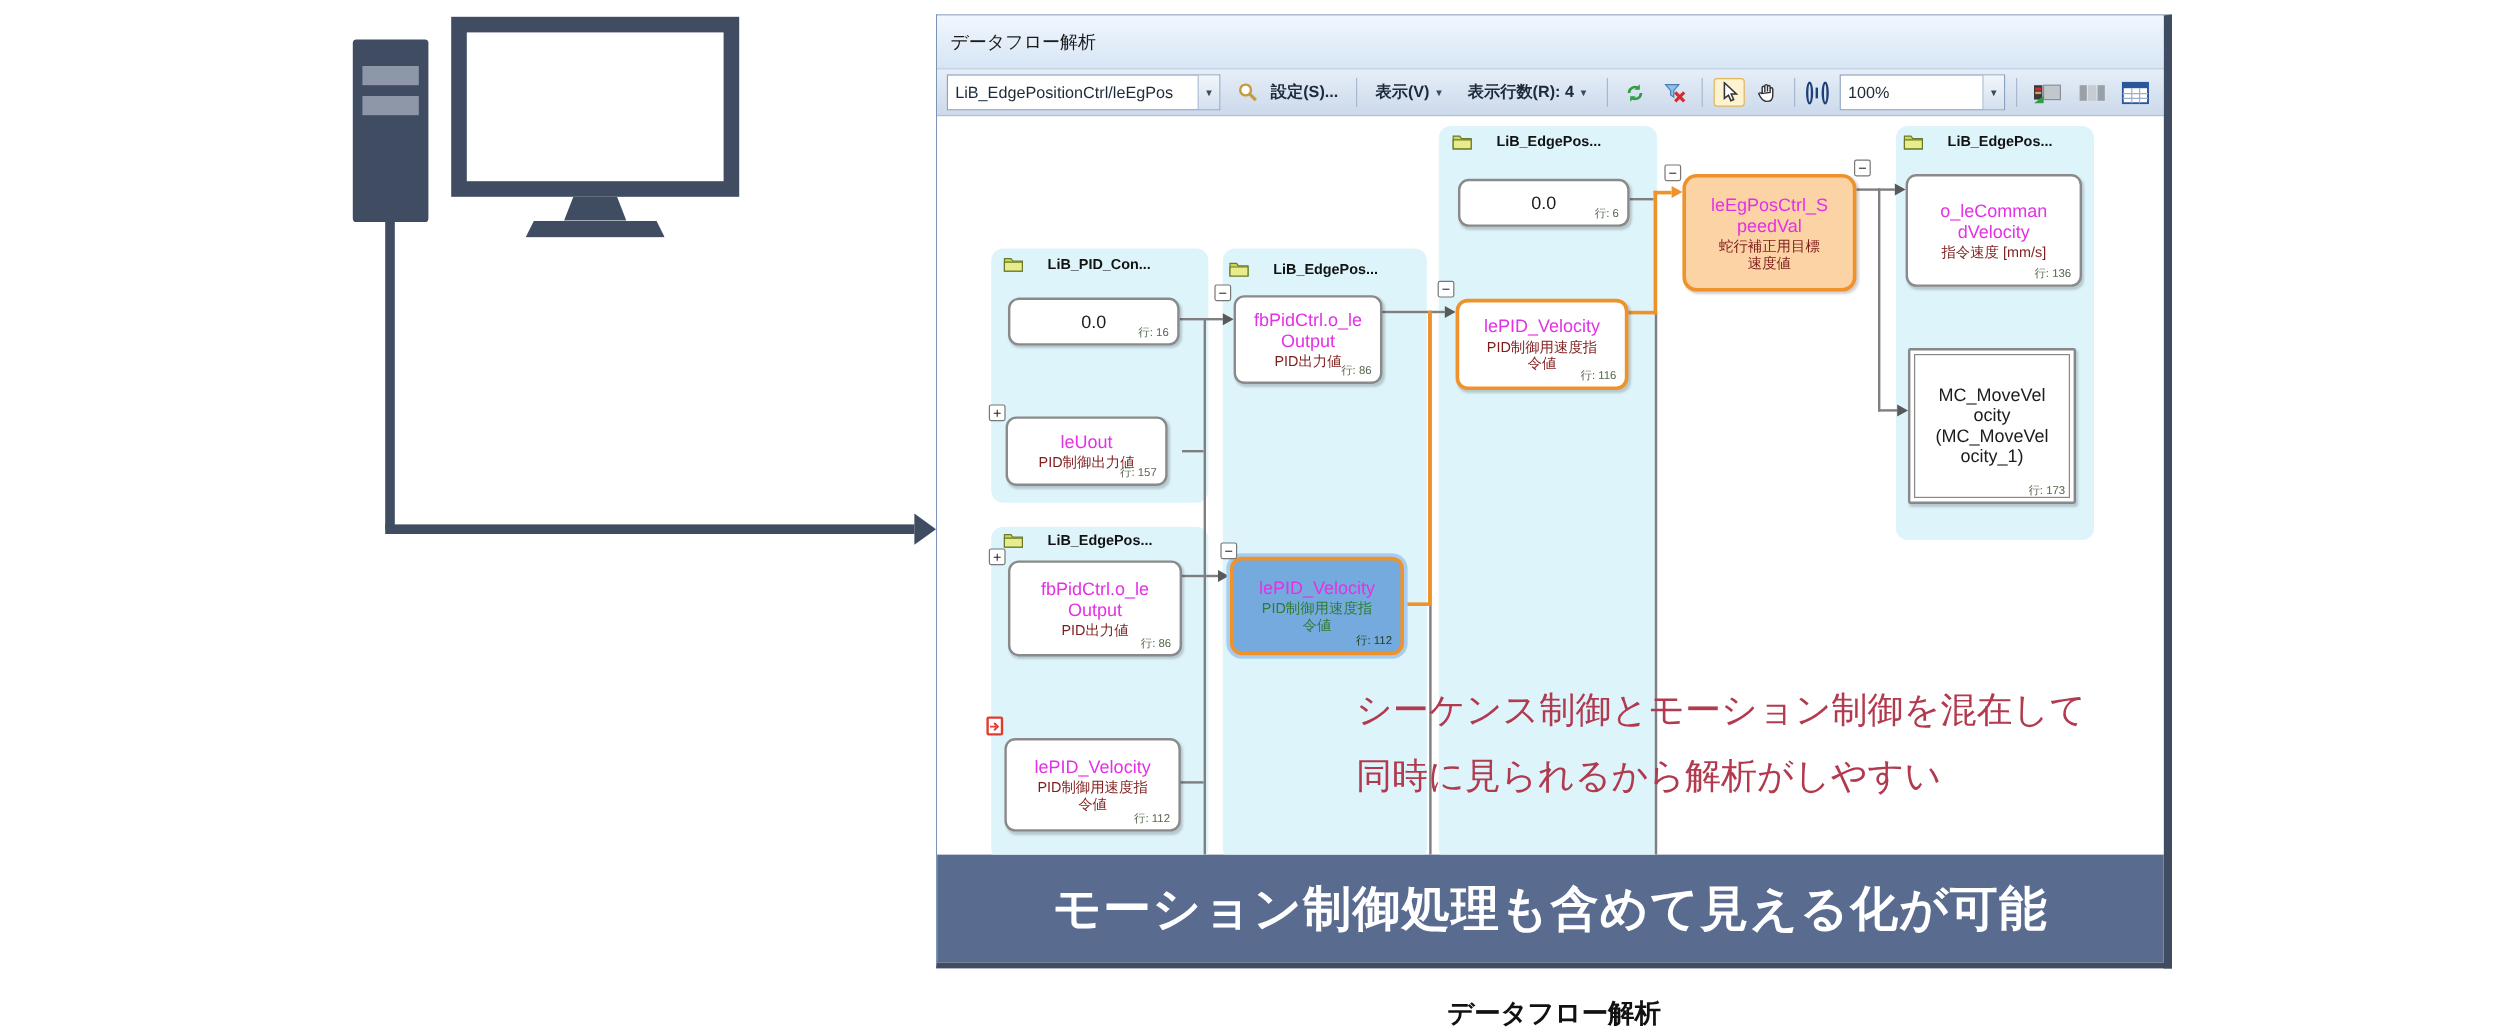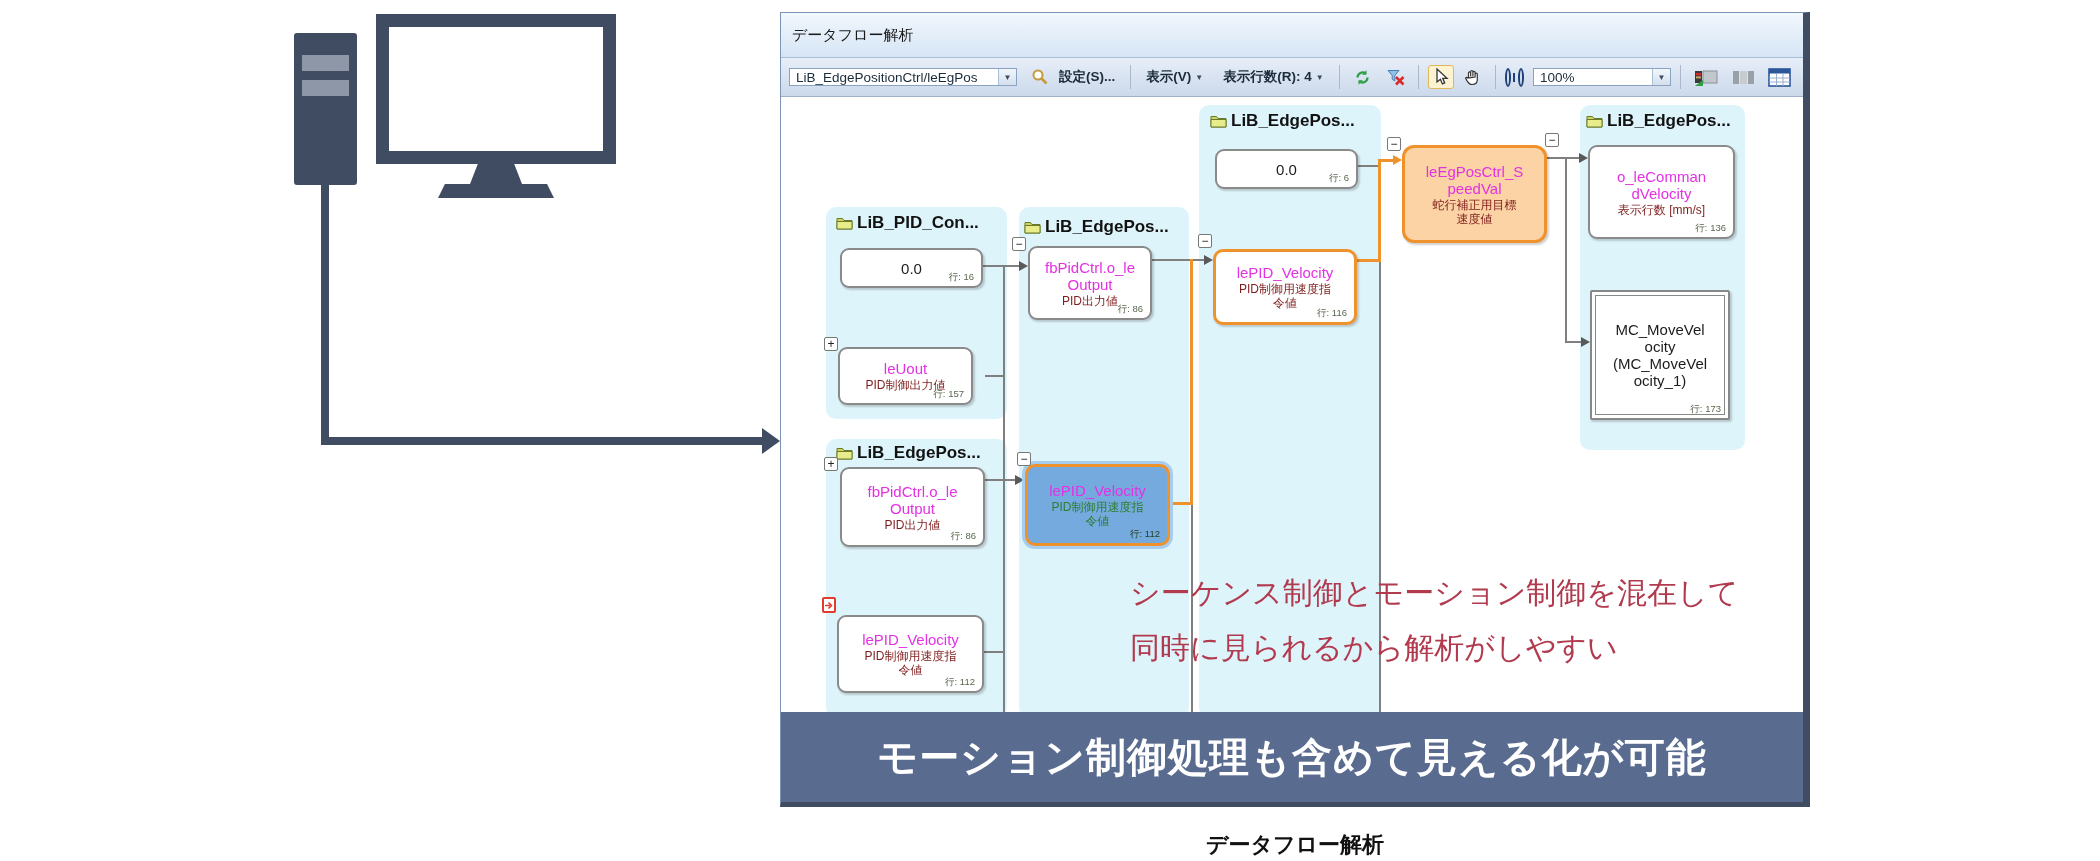--- a/index.html
+++ b/index.html
@@ -24,42 +24,42 @@
   .win{position:absolute;left:780px;top:12px;width:1030px;height:795px;box-sizing:border-box;
        border:1px solid #7b94b5;border-right:7px solid #3f4c61;border-bottom:5px solid #3f4c61;
        display:flex;flex-direction:column;background:#fff;}
   .titlebar{height:44px;flex:0 0 auto;background:linear-gradient(#f1f7fd,#d6e5f5);
             border-bottom:1px solid #aabfd6;display:flex;align-items:center;padding-left:11px;
             font-size:15px;color:#1a1a1a;}
   .toolbar{height:38px;flex:0 0 auto;background:linear-gradient(#e6eef8,#ccd9eb);
            border-bottom:1px solid #9fb2c9;display:flex;align-items:center;padding:0 8px;
            font-size:13.5px;color:#1c2b3a;white-space:nowrap;}
   .tsep{width:1px;height:24px;background:#a9b8cc;margin:0 9px;flex:0 0 auto;}
-  .combo{height:18px;background:#fff;border:1px solid #89a3c0;display:flex;align-items:center;
+  .combo{height:30px;background:#fff;border:1px solid #89a3c0;display:flex;align-items:center;
          box-sizing:border-box;flex:0 0 auto;}
   .combo .cv{padding:0 4px 0 6px;overflow:hidden;white-space:nowrap;flex:1;}
   .combo .carr{width:17px;height:100%;background:linear-gradient(#f2f6fb,#d4e0ee);
          border-left:1px solid #a9bed4;display:flex;align-items:center;justify-content:center;
          font-size:8px;color:#3a4a63;}
   .tbtn{display:flex;align-items:center;gap:4px;padding:3px 6px;border-radius:3px;flex:0 0 auto;font-weight:bold;}
   .tbtn .da{font-size:8px;color:#3a4a63;}
   .ticon{display:flex;align-items:center;justify-content:center;padding:2px 4px;border-radius:3px;flex:0 0 auto;}
   .ticon.active{background:#fdf3d1;border:1px solid #e0b75a;}
   .zoomcircle{width:19px;height:19px;border:2px solid #1f3f77;border-radius:50%;box-sizing:border-box;
               position:relative;}
   .zoomcircle .ph,.zoomcircle .pv{position:absolute;background:#1f3f77;}
   .zoomcircle .ph{left:3px;right:3px;top:6.5px;height:2px;}
   .zoomcircle .pv{top:3px;bottom:3px;left:6.5px;width:2px;}
 
   .canvas{flex:1 1 auto;position:relative;background:#fff;overflow:hidden;}
 
   
   .grp{position:absolute;background:#def4fb;border-radius:10px;}
-  .glabel{position:absolute;display:flex;align-items:center;gap:4px;font-weight:bold;
-          font-size:17px;color:#121212;}
+  .glabel{position:absolute;display:flex;align-items:center;gap:20px;font-weight:bold;
+          font-size:12px;color:#121212;}
 
   
   .cx{position:absolute;background:#7f7f7f;}
   .cx.o{background:#f0922b;}
   .ah{position:absolute;width:0;height:0;border-top:5px solid transparent;
       border-bottom:5px solid transparent;border-left:9px solid #595959;}
   .ah.o{border-left-color:#f0922b;}
 
   
   .node{position:absolute;background:#fff;border:2px solid #8a8a8a;border-radius:9px;
@@ -306,21 +306,21 @@
       <div class="node ofill" style="left:621px;top:48px;width:145px;height:98px">
         <div class="nt pre">leEgPosCtrl_S
 peedVal</div>
         <div class="ns pre">蛇行補正用目標
 速度値</div>
       </div>
 
       <div class="node" style="left:807px;top:48px;width:147px;height:94px">
         <div class="nt pre">o_leComman
 dVelocity</div>
-        <div class="ns">表示行数 [mm/s]</div>
+        <div class="ns">指令速度 [mm/s]</div>
         <div class="nl">行: 136</div>
       </div>
 
       <div class="node mcnode" style="left:809px;top:193px;width:140px;height:130px">
         <div class="nt pre">MC_MoveVel
 ocity
 (MC_MoveVel
 ocity_1)</div>
         <div class="nl">行: 173</div>
       </div>

